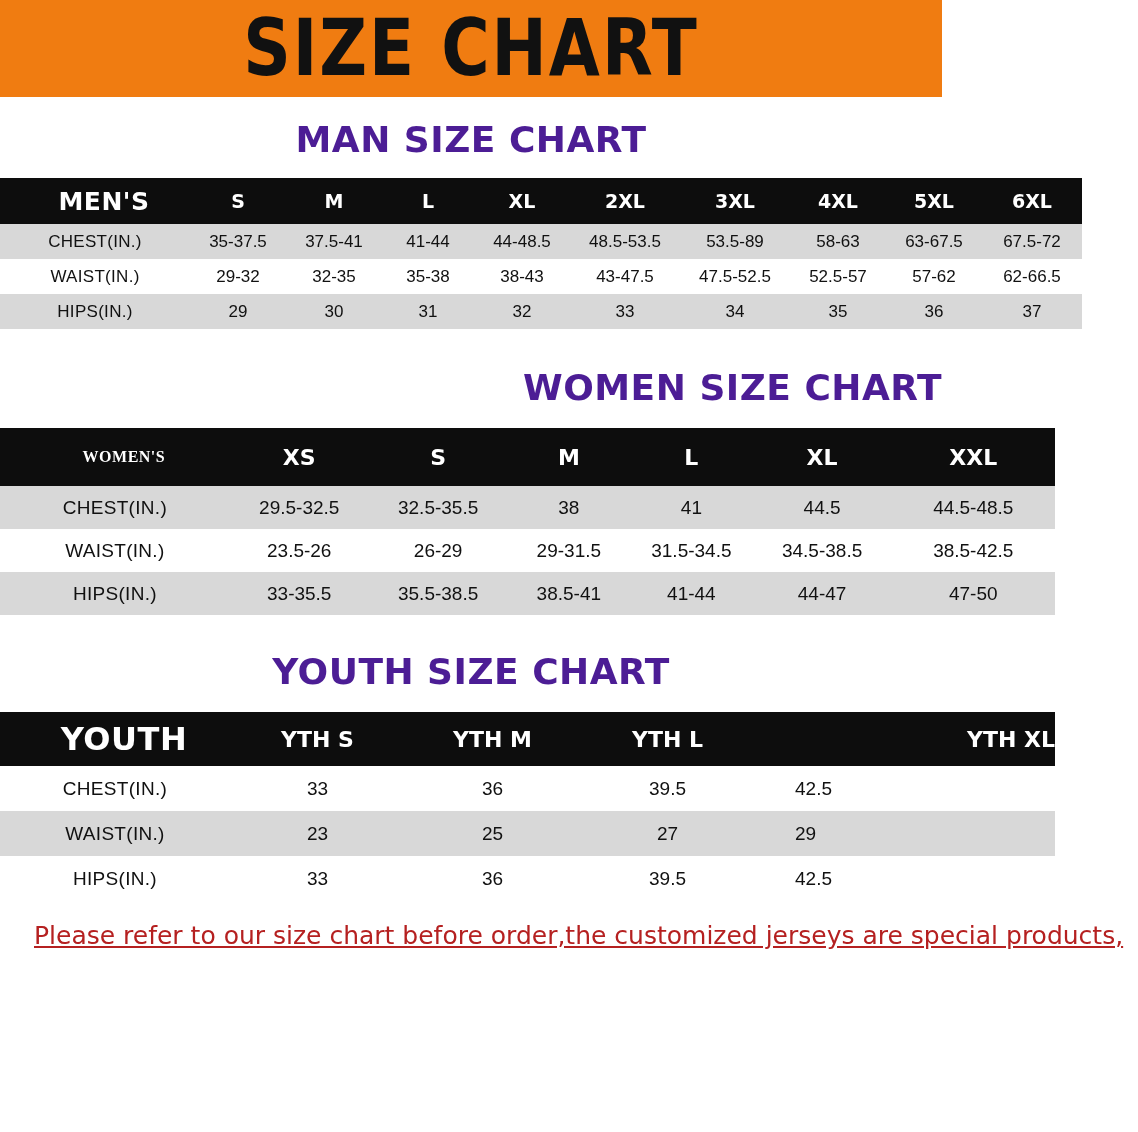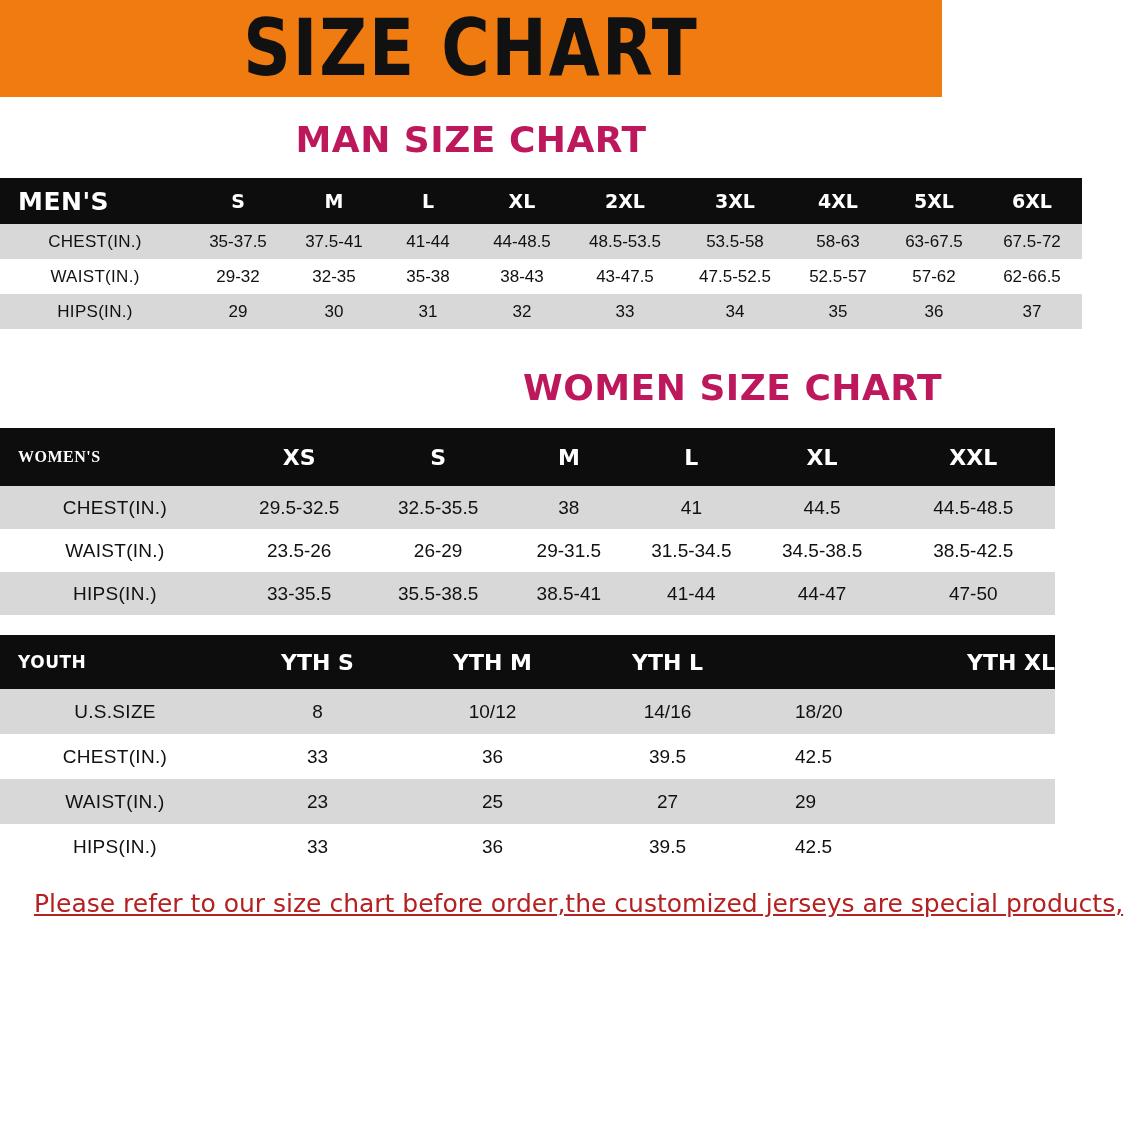--- a/index.html
+++ b/index.html
@@ -37,21 +37,21 @@
     color: #111111;
     line-height: 1;
     transform: scaleY(1.18);
   }
   
   .section-title {
     text-align: center;
     font-family: "DejaVu Sans", sans-serif;
     font-weight: bold;
     font-size: 36px;
-    color: #be185d;
+    color: #4c1d95;
     letter-spacing: 0.5px;
   }
   .t-man   { margin-top: 22px; }
   .t-women { margin-top: 38px; text-align: right; }
   .t-youth { margin-top: 36px; }
 
   
   table {
     border-collapse: collapse;
     margin: 0 auto;
@@ -62,21 +62,21 @@
     background: #0d0d0d;
     color: #ffffff;
     font-family: "DejaVu Sans", sans-serif;
     font-weight: bold;
     font-size: 19px;
     height: 46px;
     text-align: center;
     padding: 0;
   }
   .chart-table thead th.rowhead {
-    text-align: left;
+    text-align: center;
     padding-left: 18px;
     font-size: 24px;
     letter-spacing: 0.5px;
   }
   .chart-table tbody td {
     text-align: center;
     font-size: 17px;
     color: #111111;
     height: 35px;
     padding: 0;
@@ -98,21 +98,21 @@
 
   
   #women-table { margin-top: 20px; }
   #women-table thead th { font-size: 22px; height: 58px; }
   #women-table thead th.rowhead { font-size: 16px; font-family: Liberation Serif, serif; }
   #women-table tbody td { height: 43px; font-size: 19px; }
 
   
   #youth-table { margin-top: 20px; }
   #youth-table thead th { font-size: 22px; height: 54px; }
-  #youth-table thead th.rowhead { font-size: 17px; }
+  #youth-table thead th.rowhead { font-size: 32px; }
   #youth-table tbody td { height: 45px; font-size: 19px; }
 
   
   .note {
     margin: 18px 34px 0 34px;
     color: #b52020;
     font-family: "DejaVu Sans", sans-serif;
     font-size: 25px;
     line-height: 1.38;
     text-align: left;
@@ -157,21 +157,21 @@
       </tr>
     </thead>
     <tbody>
       <tr class="row-shade">
         <td class="rowhead">CHEST(IN.)</td>
         <td>35-37.5</td>
         <td>37.5-41</td>
         <td>41-44</td>
         <td>44-48.5</td>
         <td>48.5-53.5</td>
-        <td>53.5-58</td>
+        <td>53.5-89</td>
         <td>58-63</td>
         <td>63-67.5</td>
         <td>67.5-72</td>
       </tr>
       <tr class="row-plain">
         <td class="rowhead">WAIST(IN.)</td>
         <td>29-32</td>
         <td>32-35</td>
         <td>35-38</td>
         <td>38-43</td>
@@ -242,45 +242,39 @@
         <td>33-35.5</td>
         <td>35.5-38.5</td>
         <td>38.5-41</td>
         <td>41-44</td>
         <td>44-47</td>
         <td>47-50</td>
       </tr>
     </tbody>
   </table>
 
+  <div class="section-title t-youth">YOUTH SIZE CHART</div>
   <table class="chart-table" id="youth-table">
     <colgroup>
       <col style="width:230px">
         <col style="width:175px">
         <col style="width:175px">
         <col style="width:175px">
         <col style="width:300px">
     </colgroup>
     <thead>
       <tr>
         <th class="rowhead">YOUTH</th>
         <th>YTH S</th>
         <th>YTH M</th>
         <th>YTH L</th>
         <th style="text-align:right;padding-left:40px">YTH XL</th>
       </tr>
     </thead>
     <tbody>
-      <tr class="row-shade">
-        <td class="rowhead">U.S.SIZE</td>
-        <td>8</td>
-        <td>10/12</td>
-        <td>14/16</td>
-        <td style="text-align:left;padding-left:40px">18/20</td>
-      </tr>
       <tr class="row-plain">
         <td class="rowhead">CHEST(IN.)</td>
         <td>33</td>
         <td>36</td>
         <td>39.5</td>
         <td style="text-align:left;padding-left:40px">42.5</td>
       </tr>
       <tr class="row-shade">
         <td class="rowhead">WAIST(IN.)</td>
         <td>23</td>

